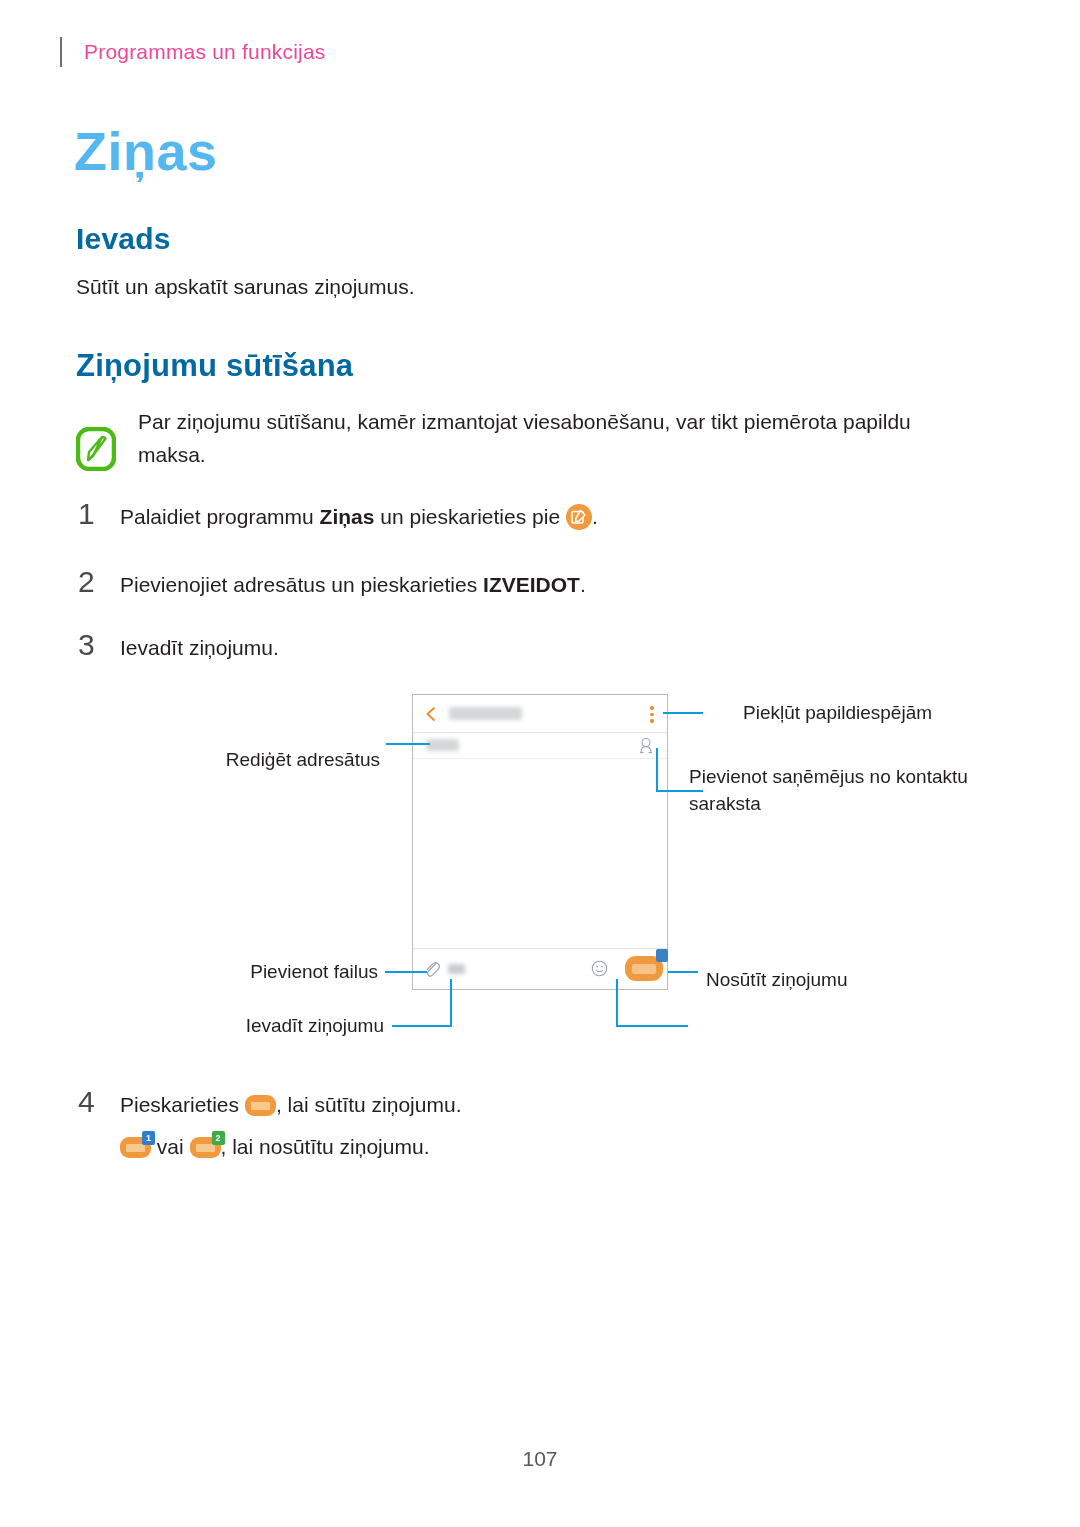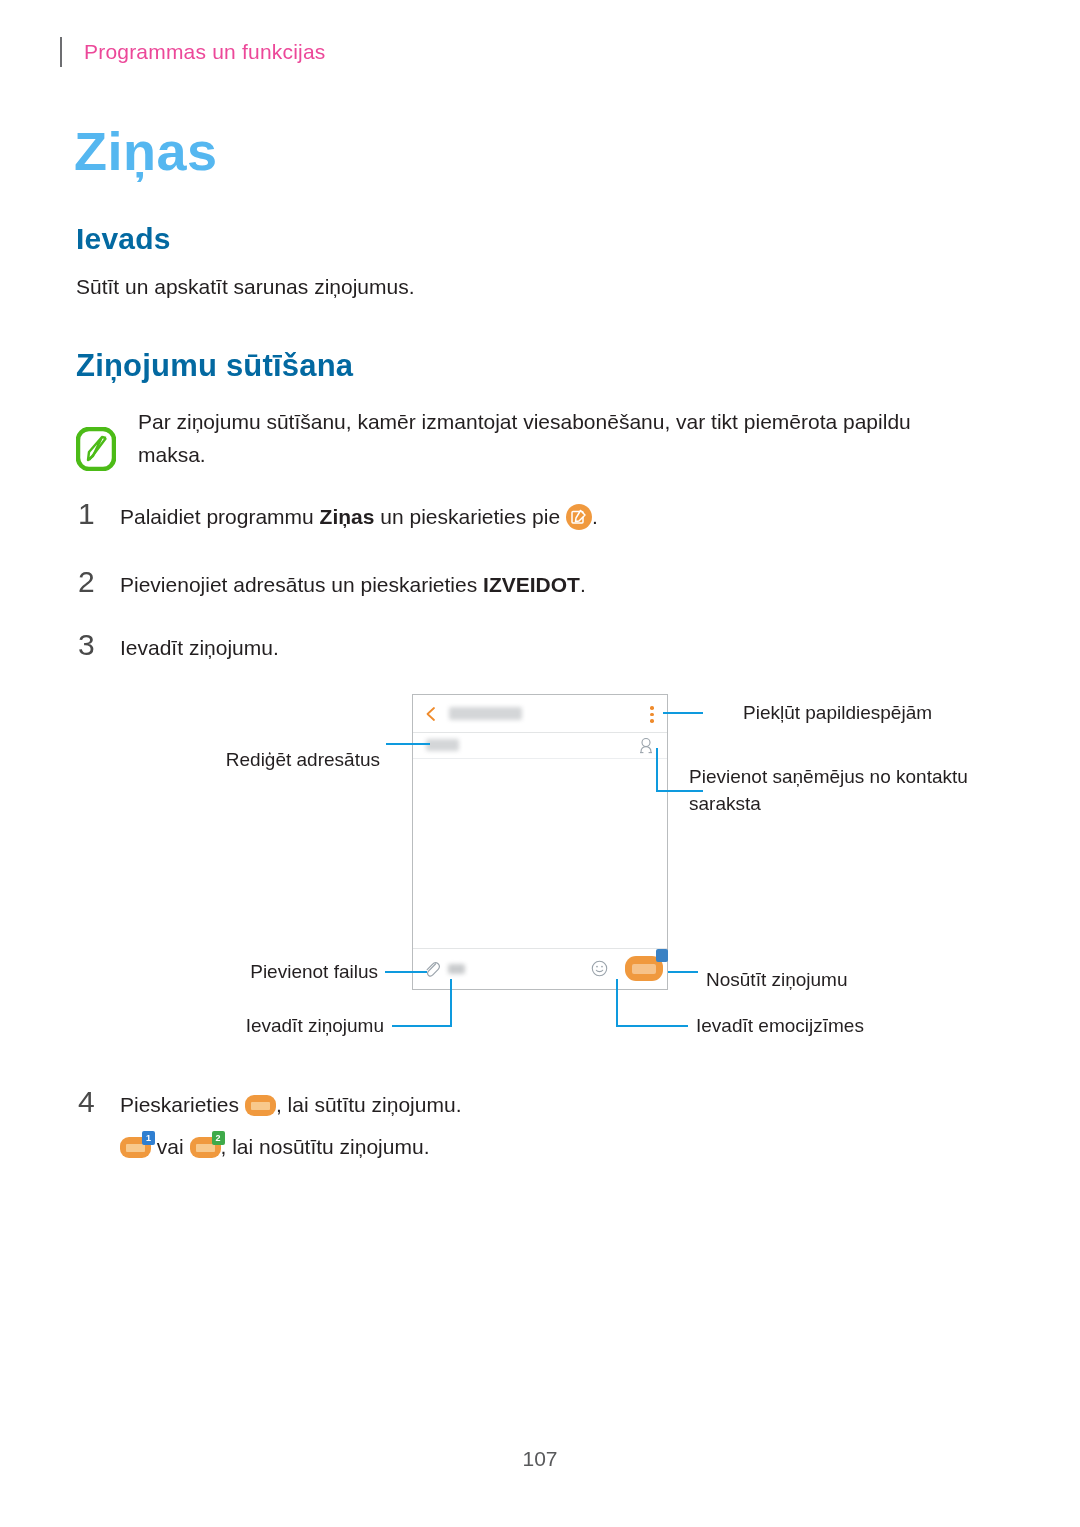--- a/index.html
+++ b/index.html
@@ -410,21 +410,20 @@
   <div class="callout cl-right" style="left:743px; top:699px; width:320px;">Piekļūt papildiespējām</div>
 
   <div class="callout cl-right" style="left:689px; top:763px; width:300px;">Pievienot saņēmējus no kontaktu saraksta</div>
 
   <div class="callout cl-left" style="left:150px; top:958px; width:228px;">Pievienot failus</div>
 
   <div class="callout cl-right" style="left:706px; top:958px; width:290px;margin-top:8px;">Nosūtīt ziņojumu</div>
 
   <div class="callout cl-left" style="left:150px; top:1012px; width:234px;">Ievadīt ziņojumu</div>
 
-  <div class="callout cl-right" style="left:696px; top:1012px; width:290px;">Ievadīt emocijzīmes</div>
 </div>
 
 <div class="step" id="step-4">
   <div class="step-num">4</div>
   <div class="step-text"><span>Pieskarieties </span><span class="ic ic-send"><span class="env"></span></span><span>, lai sūtītu ziņojumu.</span></div>
 </div>
 
 <div class="step-sub"><span class="ic ic-send"><span class="env"></span><span class="badge badge-sim1">1</span></span><span> vai </span><span class="ic ic-send"><span class="env"></span><span class="badge badge-sim2">2</span></span><span>, lai nosūtītu ziņojumu.</span></div>
 
 <div style="position:absolute; left:0; top:1447px; width:1080px; text-align:center; font-size:21px; color:#58595b;">107</div>

